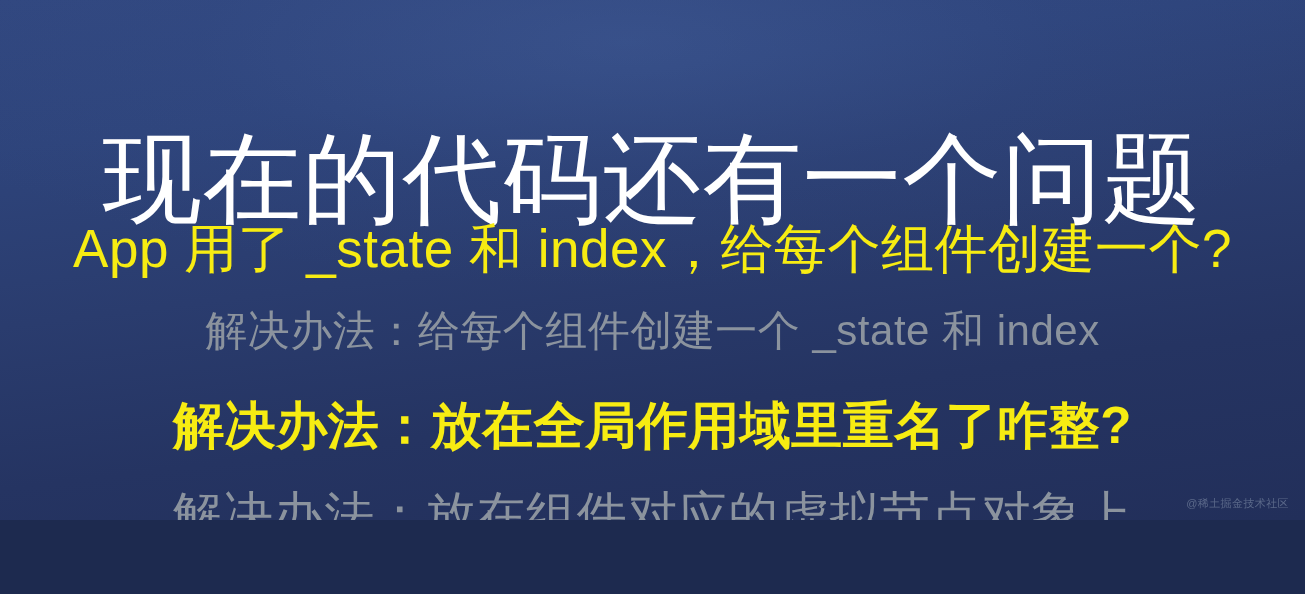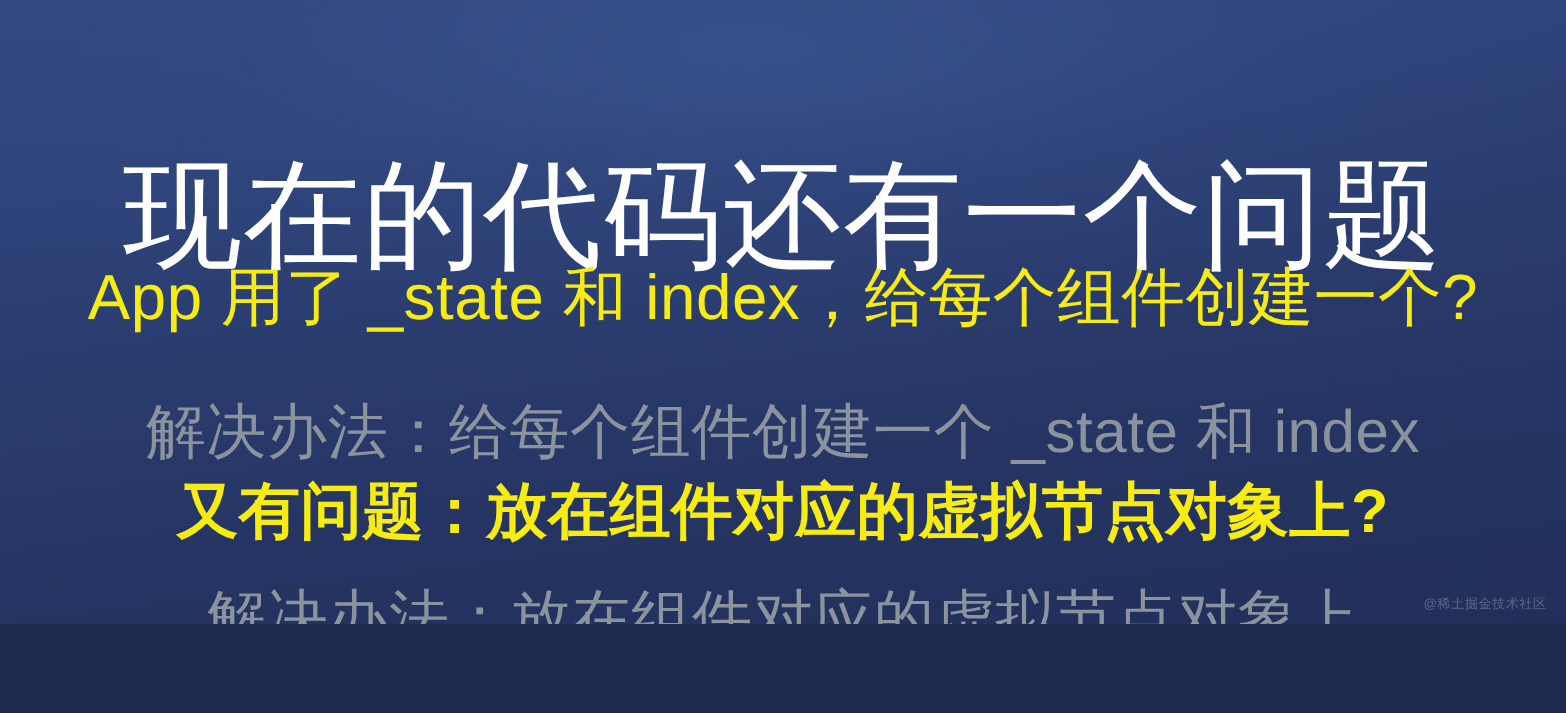--- a/index.html
+++ b/index.html
@@ -65,25 +65,24 @@
   .line-1 {
     top: 216px;
     font-size: 53px;
     font-weight: 400;
     color: #f7ec12;
     letter-spacing: 0.5px;
   }
 
   .line-2 {
     top: 305px;
-    font-size: 50px;
+    font-size: 42px;
     font-weight: 400;
     color: #8b939e;
     letter-spacing: 0.5px;
-    margin-top: 24px;
   }
 
   .line-3 {
     top: 394px;
     font-size: 51px;
     font-weight: 700;
     color: #f7ec12;
     letter-spacing: 0.5px;
   }
 
@@ -112,20 +111,20 @@
 
 <div class="slide">
   <div class="content">
 
     <h1 class="slide-title">现在的代码还有一个问题</h1>
 
     <div class="line line-1">App 用了 _state 和 index，给每个组件创建一个?</div>
 
     <div class="line line-2">解决办法：给每个组件创建一个 _state 和 index</div>
 
-    <div class="line line-3">又有问题：放在组件对应的虚拟节点对象上?</div>
+    <div class="line line-3">解决办法：放在全局作用域里重名了咋整?</div>
 
     <div class="line line-4">解决办法：放在组件对应的虚拟节点对象上</div>
 
   </div>
 
   <div class="watermark">@稀土掘金技术社区</div>
 </div>
 
 </body></html>

